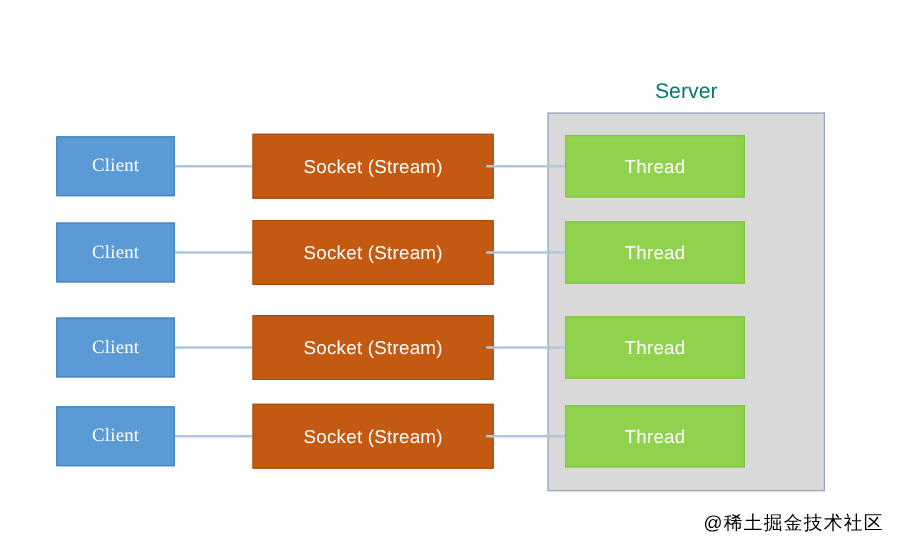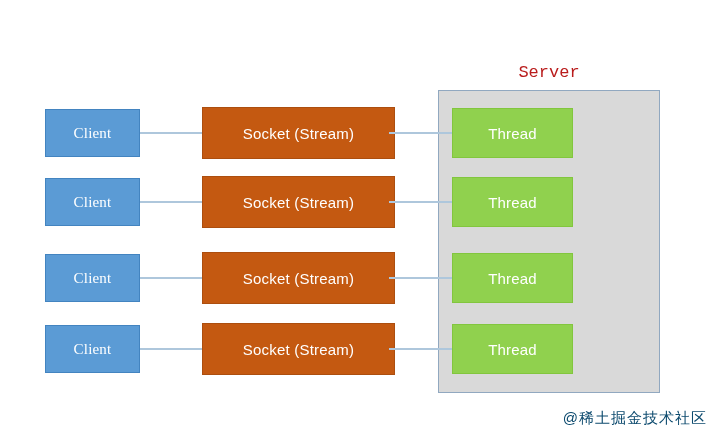--- a/index.html
+++ b/index.html
@@ -31,21 +31,21 @@
     background: var(--client-fill);
     border: 1px solid var(--client-border);
     font-family: Liberation Serif, serif;
   }
   .socket {
     left: 202px; width: 193px; height: 52px;
     background: var(--socket-fill);
     border: 1px solid var(--socket-border);
   }
   .thread {
-    left: 452px; width: 121px; height: 50px;
+    left: 452px; width: 144px; height: 50px;
     background: var(--thread-fill);
     border: 1px solid var(--thread-border);
   }
   .line {
     position: absolute;
     height: 2px;
     background: var(--connector);
   }
   .line.left  { left: 140px; width: 62px; }
   .line.right { left: 389px; width: 63px; }
@@ -63,28 +63,27 @@
     background: var(--server-fill);
     border: 1px solid var(--server-border);
     box-sizing: border-box;
   }
   #server-label {
     position: absolute;
     left: 438px; top: 63px;
     width: 222px;
     text-align: center;
     font-size: 17px;
-    color: #b91c1c;
-    font-family: Liberation Mono, monospace;
+    color: #0f766e;
   }
   #watermark {
     position: absolute;
     right: 13px; top: 409px;
     font-size: 15px;
-    color: #0c4a6e;
+    color: #000000;
     letter-spacing: 1px;
   }
 </style>
 </head>
 <body>
 
 <div id="stage">
 
   <div id="server-label">Server</div>
   <div id="server-container"></div>

